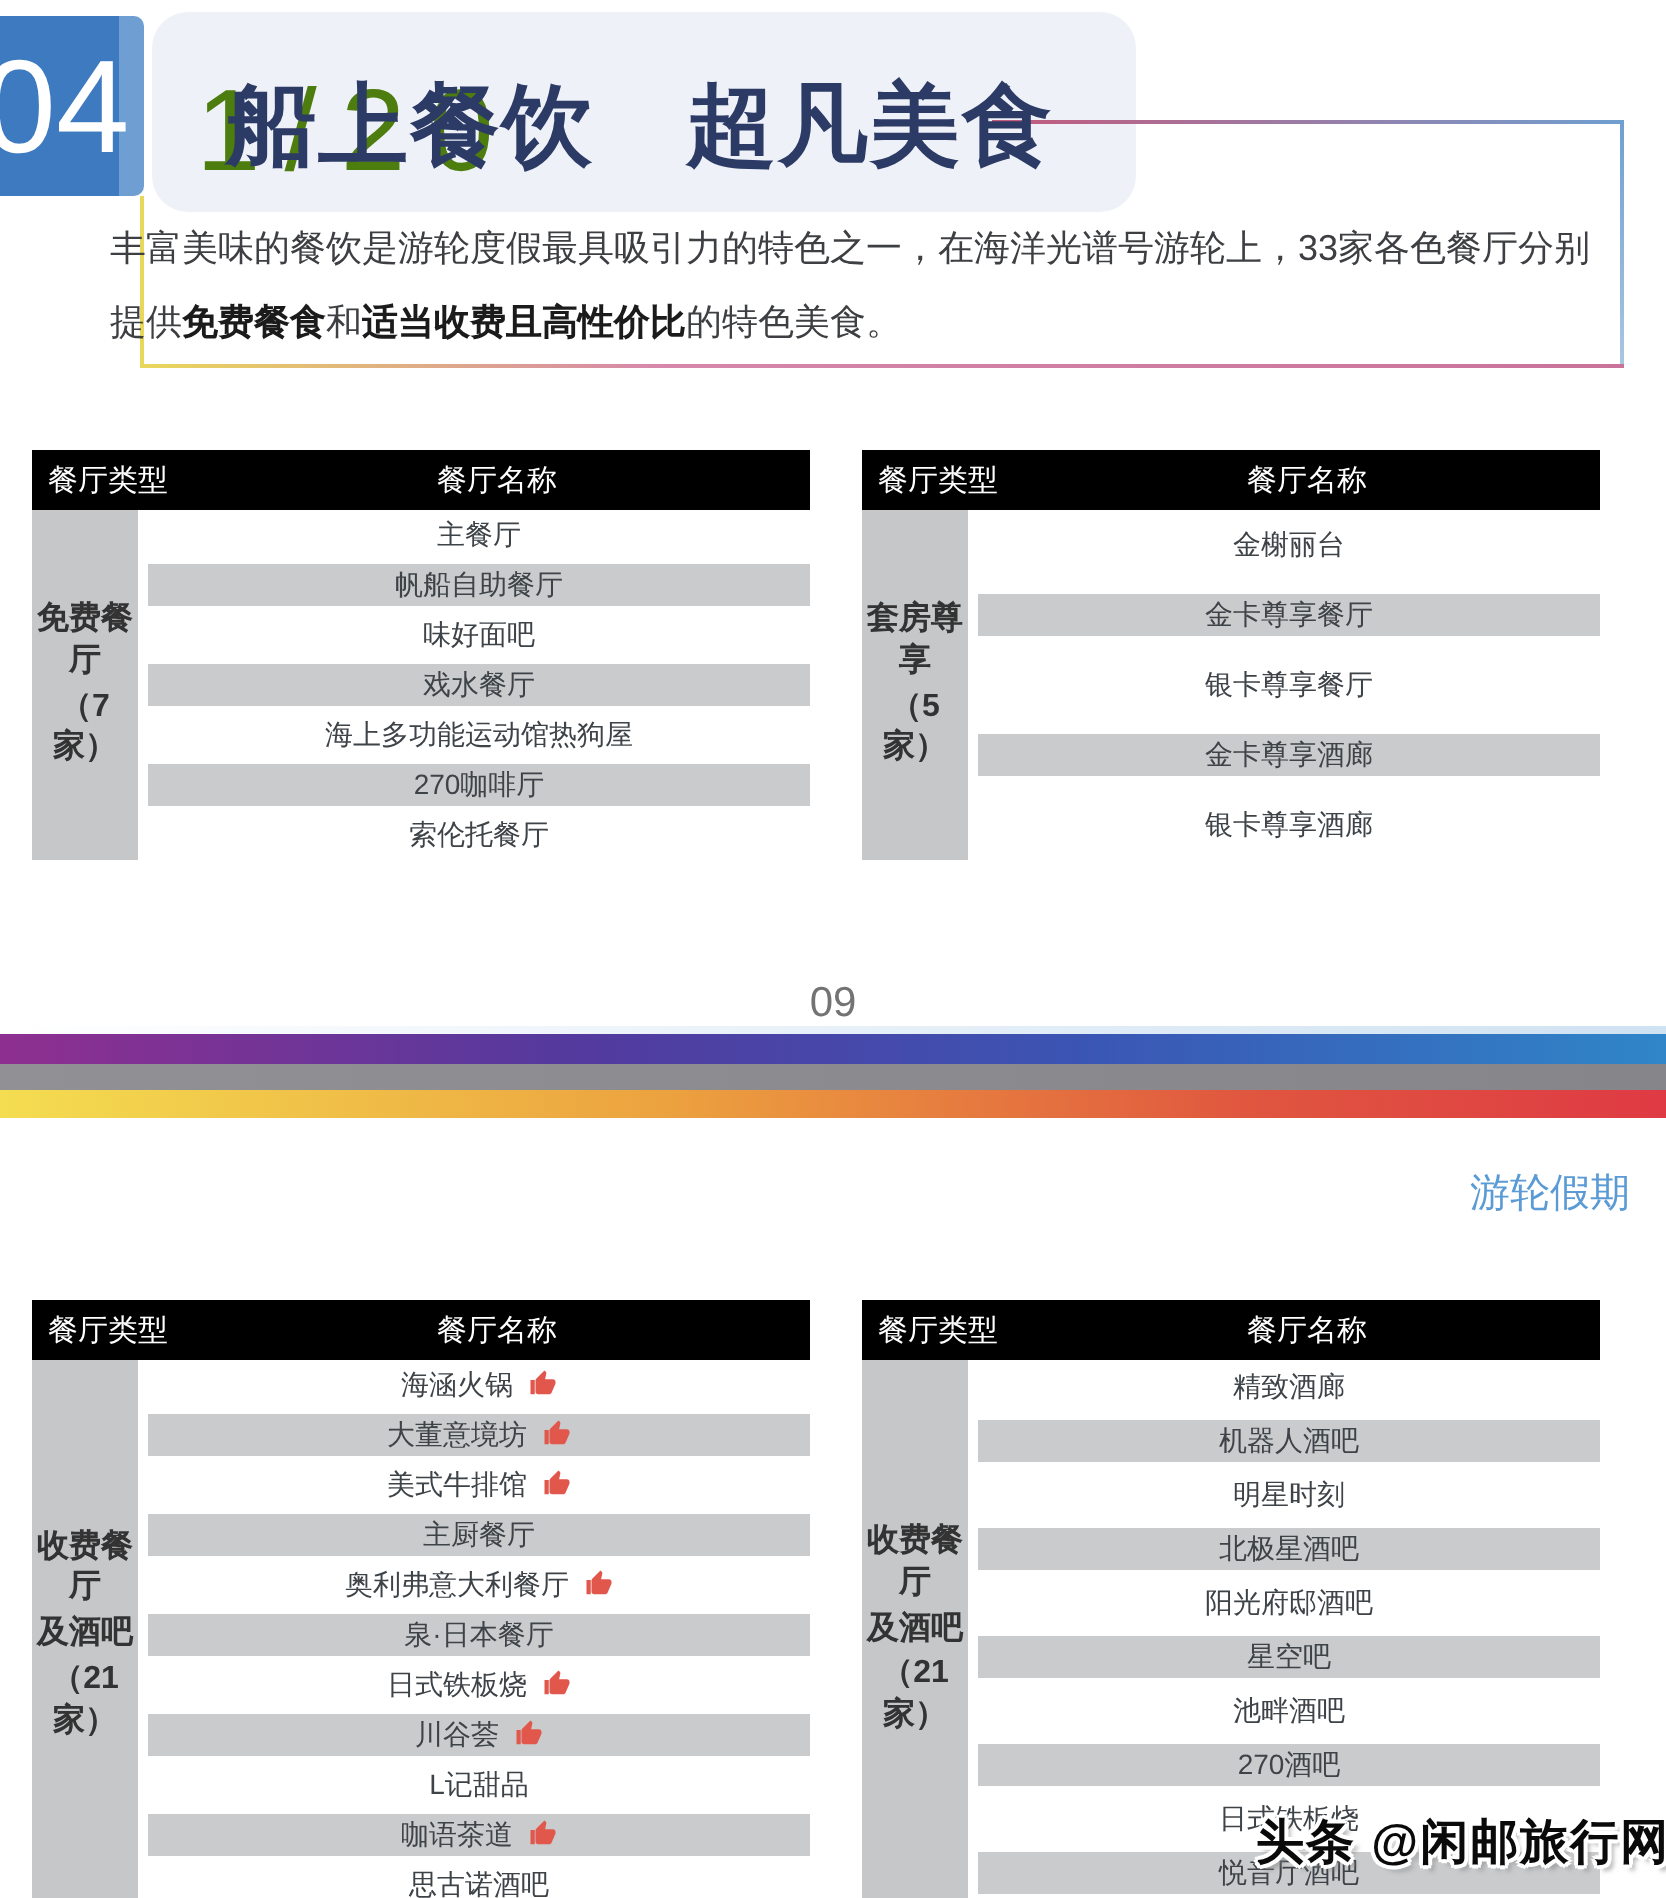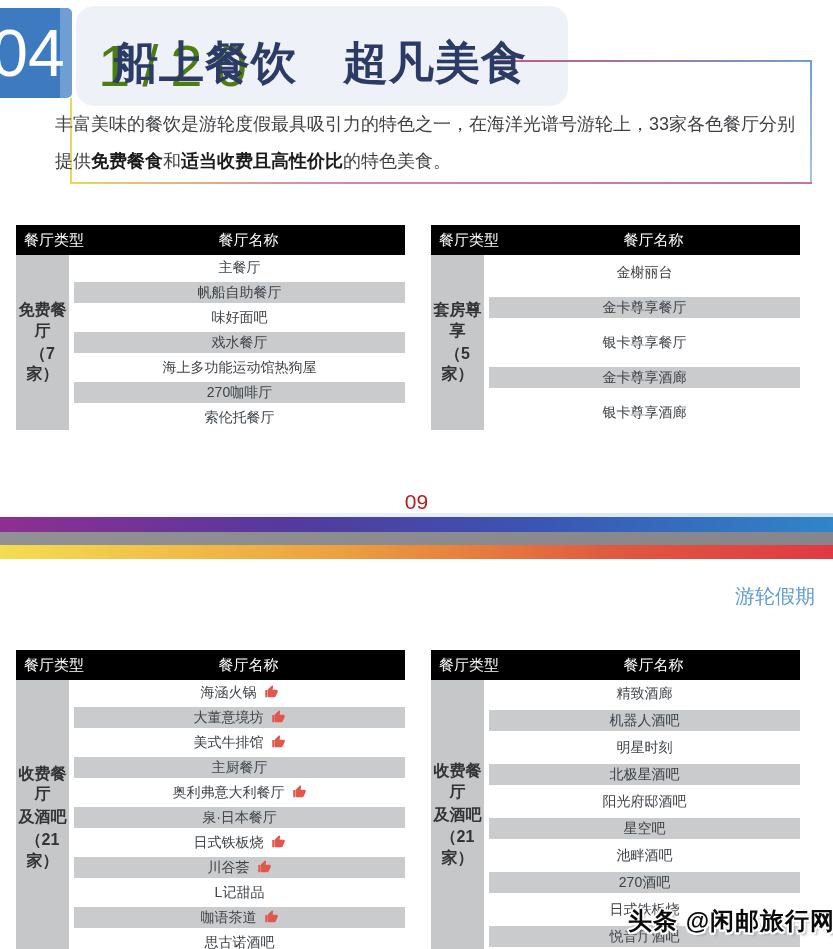--- a/index.html
+++ b/index.html
@@ -61,21 +61,21 @@
     background-repeat:no-repeat;background-position:center;background-size:100% 21px;
   }
   .t-free  .trow{height:25px;}
   .t-suite .trow{height:35px;}
   .t-paidL .trow{height:25px;}
   .t-paidR .trow{height:27px;}
   .thumb{display:inline-flex;width:15px;height:15px;margin-left:7px;transform:translateY(-1px);}
   .thumb svg{width:100%;height:100%;fill:#e2574c;}
   
   .pagenum{position:absolute;left:0;top:490px;width:833px;text-align:center;
-    font-size:21px;color:#b91c1c;}
+    font-size:21px;color:#737373;}
   .rainbow{position:absolute;left:0;top:513px;width:833px;}
   .rb-light{height:4px;background:linear-gradient(to right,rgba(223,232,242,0),#cfe2f2);}
   .rb-purple{height:15px;background:linear-gradient(to right,#8e2f90,#533a9e 35%,#3b55b4 65%,#2f86c8);}
   .rb-gray{height:13px;background:linear-gradient(to right,#919195,#85858a);}
   .rb-warm{height:14px;background:linear-gradient(to right,#f4dd50,#eca23f 40%,#e0563f 75%,#df3a44);}
   .section-label{position:absolute;right:18px;top:583px;font-size:20px;color:#5b9bd5;}
   
   .watermark{
     position:absolute;left:628px;top:905px;z-index:10;white-space:nowrap;
     font-size:24px;font-weight:700;color:#0a0a0a;letter-spacing:1px;

